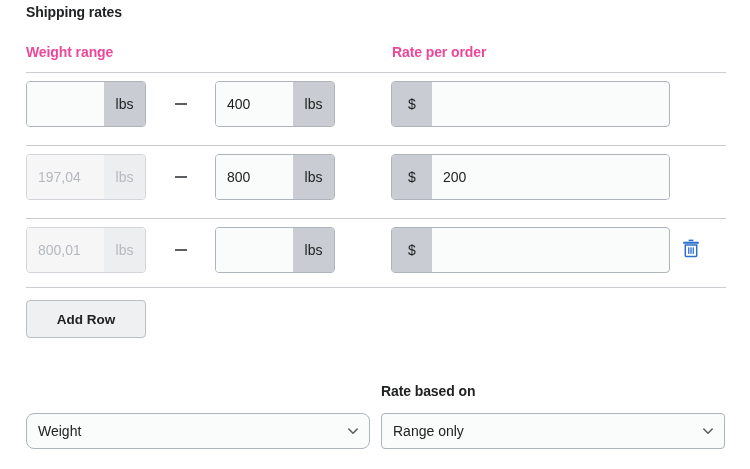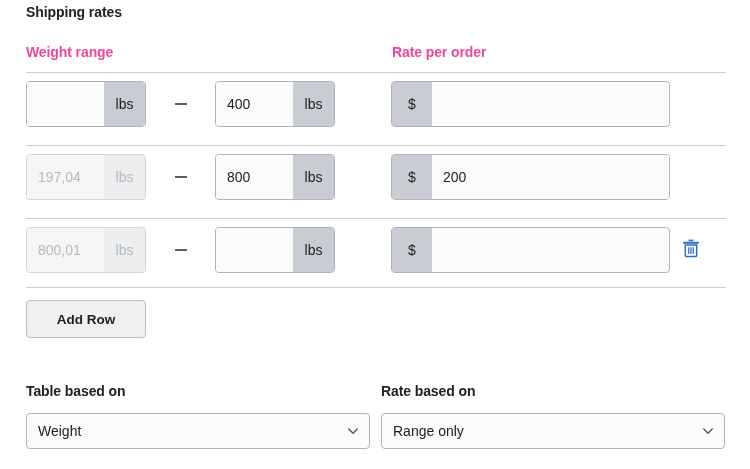--- a/index.html
+++ b/index.html
@@ -242,21 +242,21 @@
     top: 413px;
     height: 36px;
     border: 1px solid #aeb4bb;
     border-radius: 4px;
     background: #fafbfb;
     box-sizing: border-box;
     display: flex;
     align-items: center;
     cursor: pointer;
   }
-  .select-box.left  { left: 26px;  width: 344px; }
+  .select-box.left  { left: 26px;  width: 344px; border-radius: 8px; }
   .select-box.right { left: 381px; width: 344px; }
 
   .select-box .val {
     flex: 1 1 auto;
     padding-left: 11px;
     font-size: 14px;
     color: #202223;
     white-space: nowrap;
     overflow: hidden;
   }
@@ -355,21 +355,20 @@
           <rect x="7.1" y="9.3" width="1.3" height="6.6" fill="#2c6ecb"></rect>
           <rect x="9.35" y="9.3" width="1.3" height="6.6" fill="#2c6ecb"></rect>
           <rect x="11.6" y="9.3" width="1.3" height="6.6" fill="#2c6ecb"></rect>
         </svg>
       </span>
     </button>
   </div>
 
   <button class="add-row-btn">Add Row</button>
 
-  <div class="select-label left">Table based on</div>
 
   <div class="select-box left">
     <span class="val">Weight</span>
     <span class="chev">
       <svg width="14" height="14" viewBox="0 0 14 14" fill="none" xmlns="http://www.w3.org/2000/svg">
         <path d="M2.8 5 L7 9.2 L11.2 5" stroke="#5c5f62" stroke-width="1.6" stroke-linecap="round" stroke-linejoin="round"></path>
       </svg>
     </span>
   </div>
 

